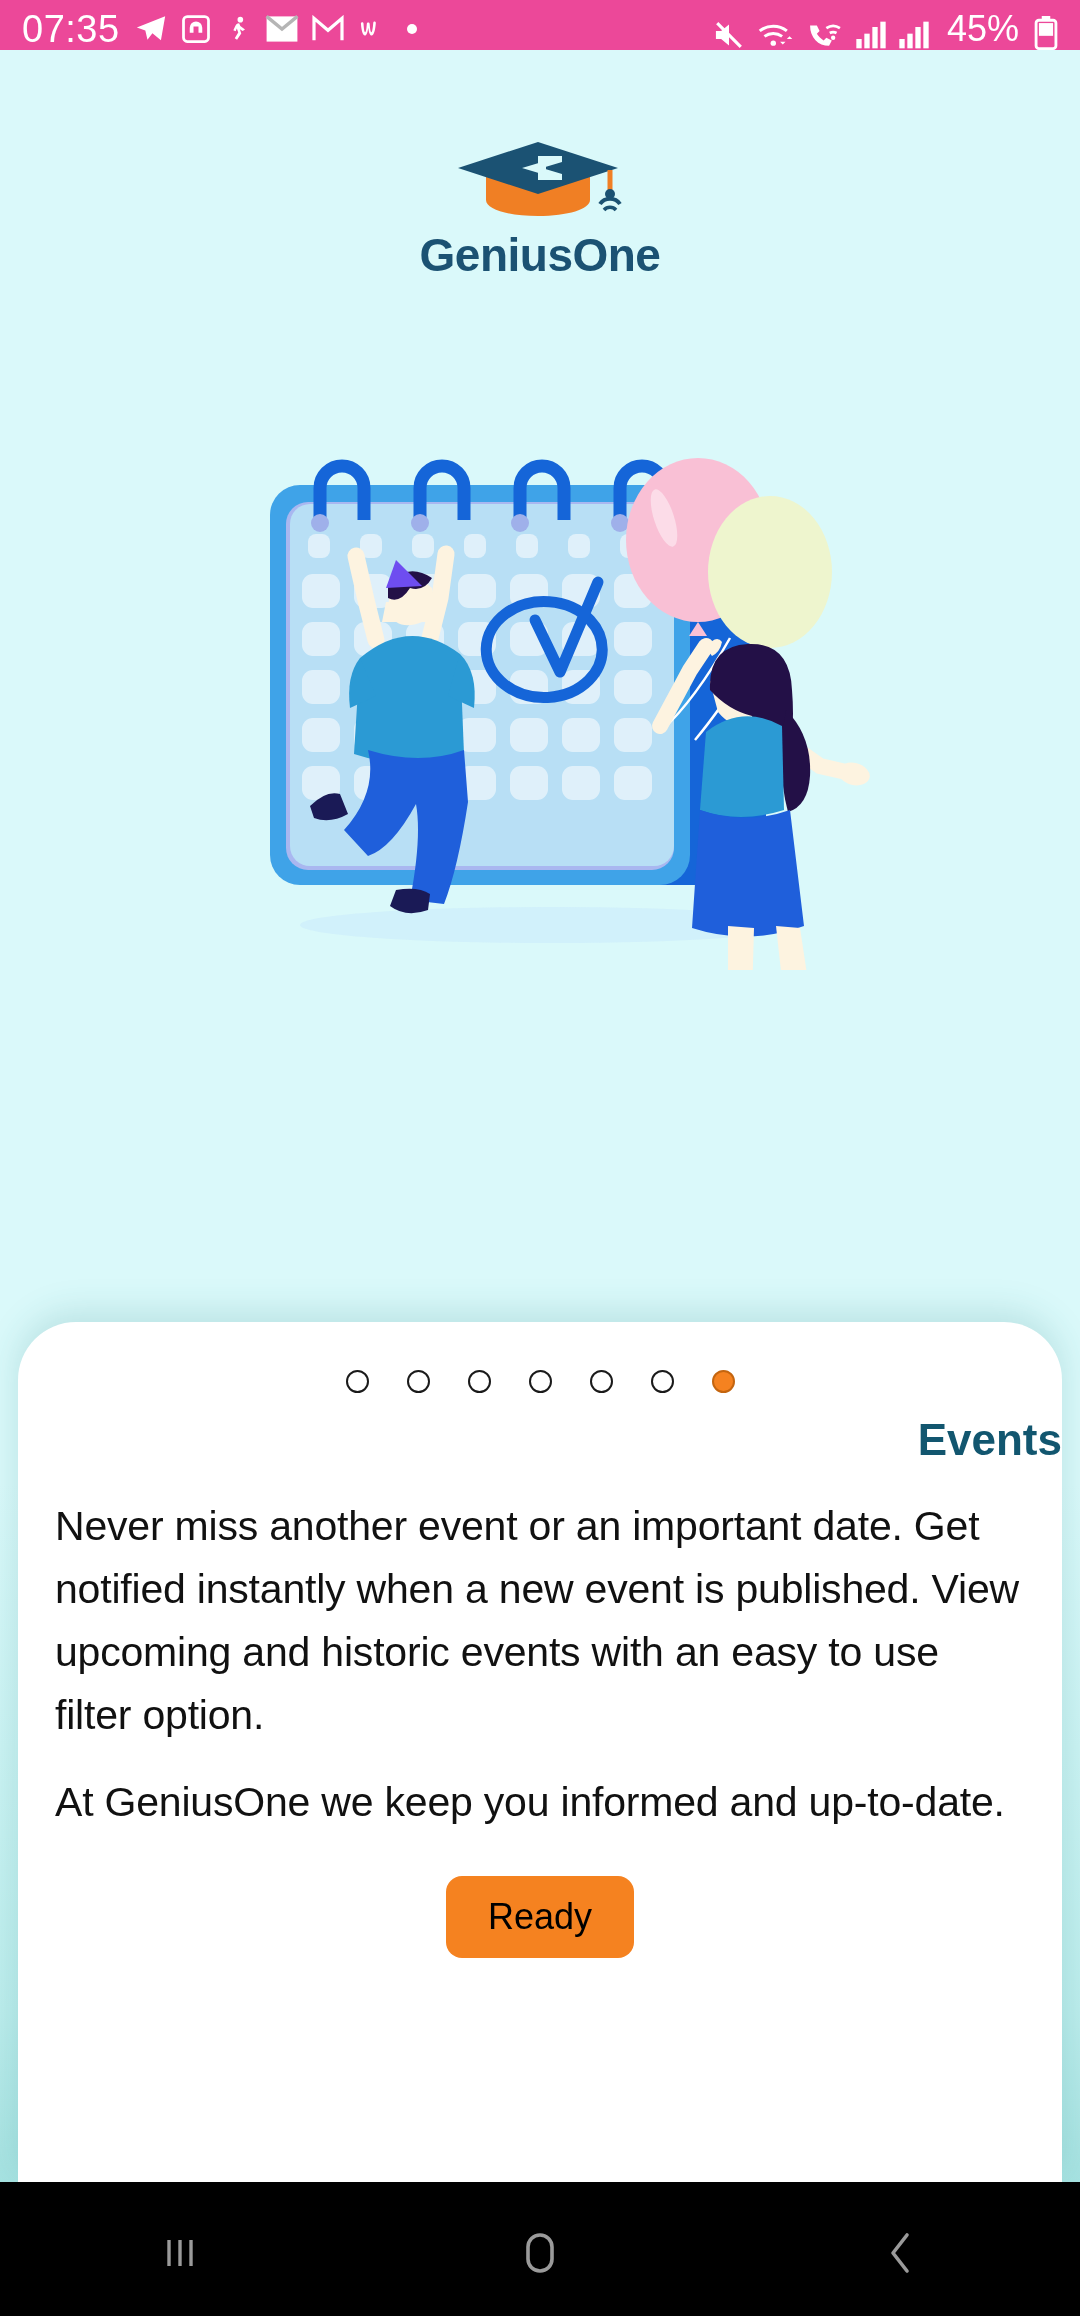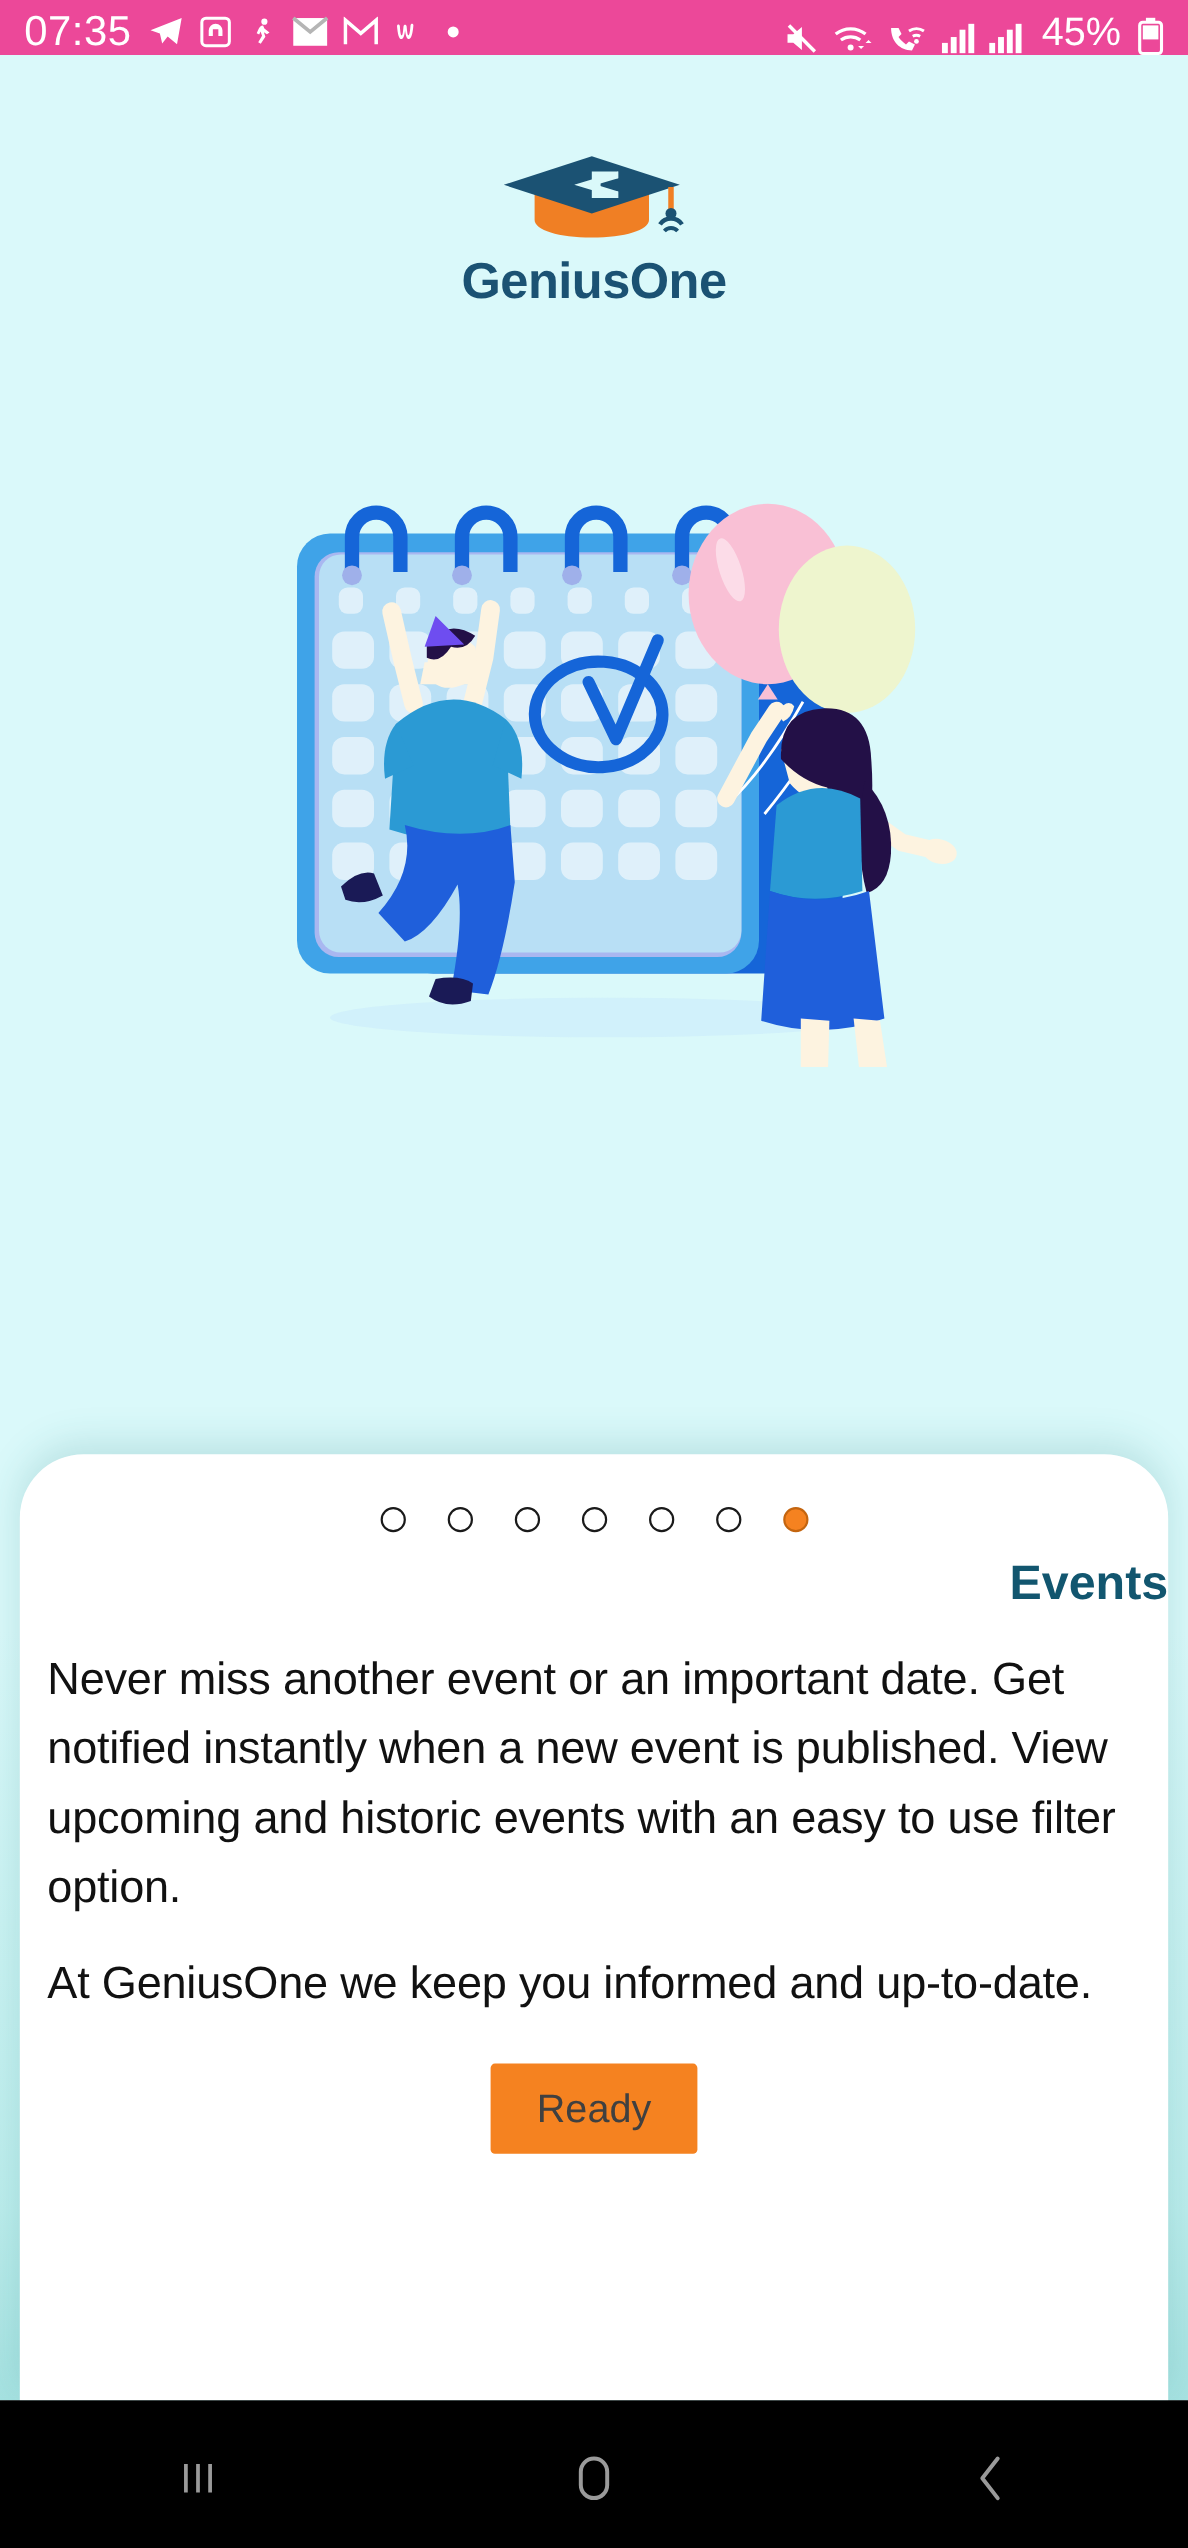--- a/index.html
+++ b/index.html
@@ -72,29 +72,29 @@
     border:2.5px solid #1a1a1a; background:#ffffff;
   }
   .dot.active { background:#f58220; border-color:#c4650f; }
 
   #card-title {
     text-align:right; font-size:44px; font-weight:bold;
     color:#12566f; margin-top:22px; letter-spacing:0px;
   }
   .card-para {
     font-size:41px; line-height:63px; color:#111111;
-    padding:0 25px; margin-top:30px; font-weight:350;
+    padding:0 37px; margin-top:30px; font-weight:350;
     letter-spacing:-0.2px;
   }
   #para-2 { margin-top:24px; }
 
   #ready-button {
     display:block; margin:42px auto 0;
-    background:#f58220; color:#404040;
-    font-size:36px; border:none; border-radius:4px;
+    background:#f58220; color:#000000;
+    font-size:36px; border:none; border-radius:16px;
     padding:20px 42px; cursor:pointer;
     font-family:"Liberation Sans", sans-serif;
   }
 
   
   #nav-bar {
     position:absolute; bottom:0; left:0; width:1080px; height:126px;
     background:#000; display:flex; align-items:center;
   }
   .nav-btn { flex:1; display:flex; justify-content:center; align-items:center; height:100%; }

